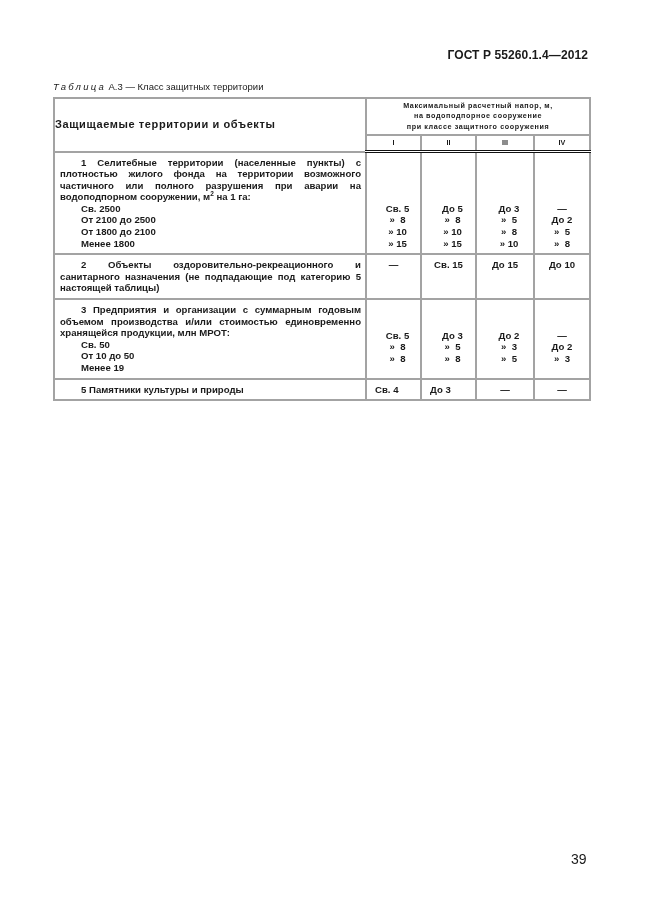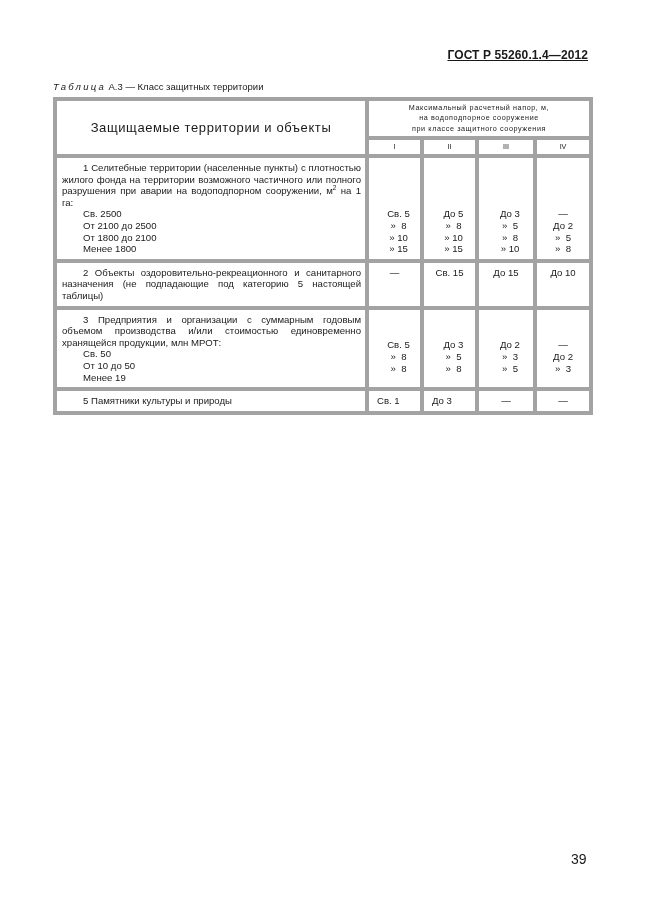--- a/index.html
+++ b/index.html
@@ -2,43 +2,43 @@
 <html><head>
   <meta charset="utf-8">
   <style>
     html, body { margin: 0; padding: 0; background: #ffffff; }
     body {
       width: 646px; height: 913px; position: relative; overflow: hidden;
       font-family: "Liberation Sans", sans-serif; color: #1a1a1a;
     }
     .doc-id {
       position: absolute; top: 48px; right: 58px;
-      font-size: 12px; font-weight: bold; letter-spacing: 0.1px; text-decoration: underline;
+      font-size: 12px; font-weight: bold; letter-spacing: 0.1px;
     }
     .table-caption {
       position: absolute; top: 81px; left: 53px;
       font-size: 9.5px;
     }
     .table-caption .spaced { letter-spacing: 2.2px; font-style: italic; }
     .page-number {
       position: absolute; top: 831px; left: 571px;
       font-size: 14px;
       margin-top: 20px;
     }
     table.gost {
       position: absolute; top: 97px; left: 53px;
       width: 536px; border-collapse: collapse; table-layout: fixed;
       font-size: 9.6px; line-height: 11.6px;
     }
     table.gost td, table.gost th {
-      border: 4px solid #a3a3a3; padding: 0; vertical-align: top; font-weight: normal;
+      border: 2px solid #a3a3a3; padding: 0; vertical-align: top; font-weight: bold;
     }
     .hdr-objects {
-      text-align: center; vertical-align: middle !important;
-      font-size: 13px; letter-spacing: 0.6px; height: 50px;
+      text-align: left; vertical-align: middle !important;
+      font-size: 11px; letter-spacing: 0.6px; height: 50px;
     }
     .hdr-max {
       text-align: center; vertical-align: middle !important;
       font-size: 7.2px; letter-spacing: 0.6px; line-height: 10.5px; height: 35px;
     }
     .hdr-class {
       text-align: center; font-size: 7.2px; height: 14px; line-height: 14px;
     }
     tr.header-last td, tr.header-last th { border-bottom: 3px double #111; }
     .desc { padding: 4px 4px 4px 5px !important; text-align: justify; }
@@ -157,21 +157,21 @@
         <div>До 2</div>
         <div>»  3</div>
         <div style="height:9px"></div>
       </td>
     </tr>
 
     <tr>
       <td class="desc">
         <div class="para">5 Памятники культуры и природы</div>
       </td>
-      <td class="val">Св. 1</td>
+      <td class="val">Св. 4</td>
       <td class="val">До 3</td>
       <td class="val center">—</td>
       <td class="val center">—</td>
     </tr>
   </tbody>
 </table>
 
 <div class="page-number">39</div>
 
 </body></html>

